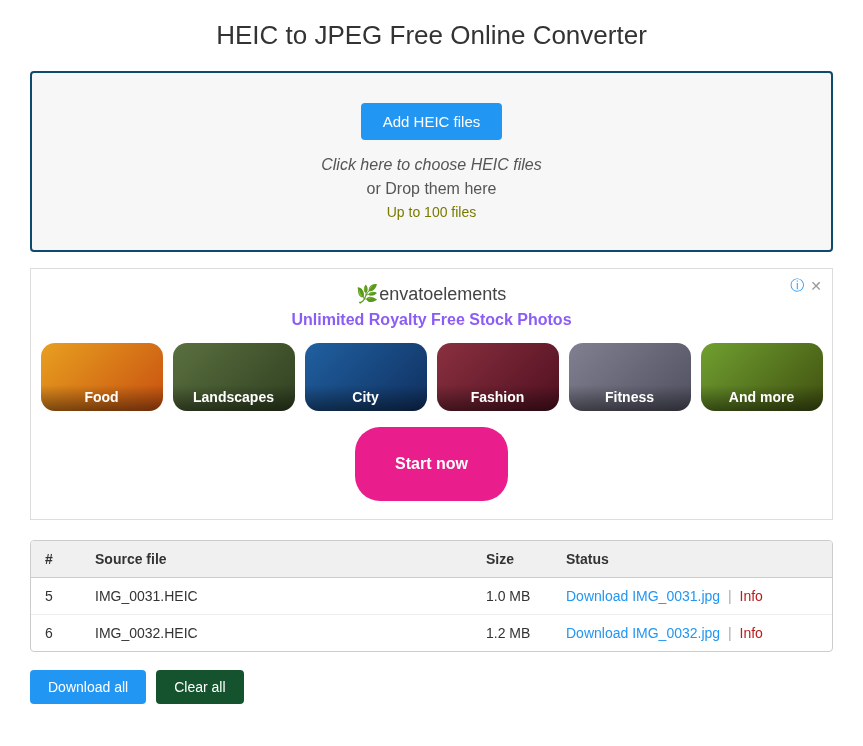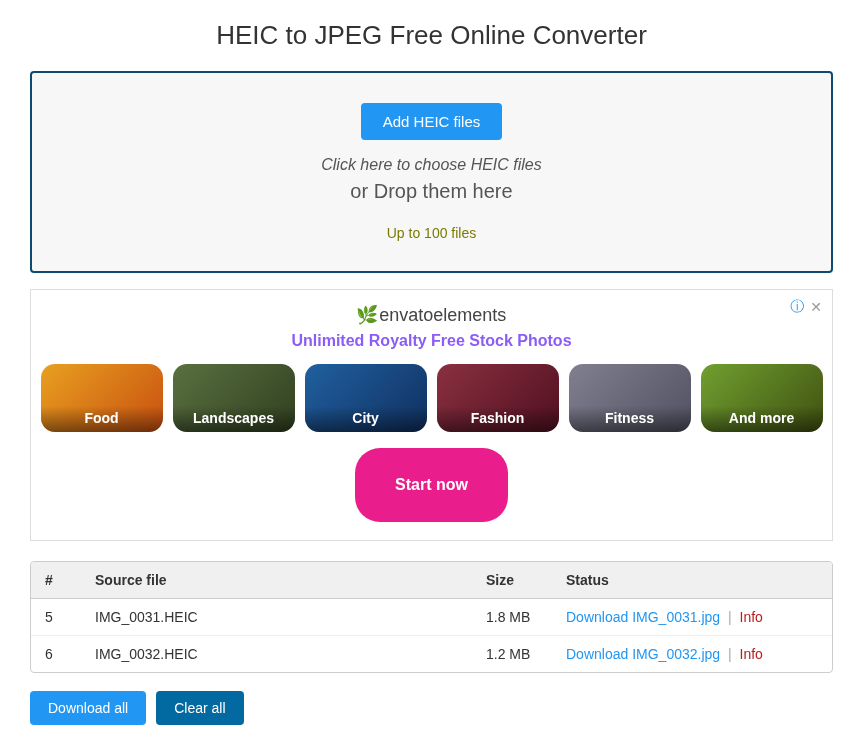--- a/index.html
+++ b/index.html
@@ -44,23 +44,23 @@
     }
 
     .upload-instruction {
       font-style: italic;
       font-size: 16px;
       color: #555;
       margin-bottom: 6px;
     }
 
     .upload-or {
-      font-size: 20px;
+      font-size: 16px;
       color: #555;
-      margin-bottom: 22px;
+      margin-bottom: 6px;
       text-align: center;
     }
 
     .upload-limit {
       font-size: 14px;
       color: #7a7a00;
       margin-top: 6px;
     }
 
     
@@ -243,21 +243,21 @@
       background: #2196f3;
       color: #fff;
       border: none;
       padding: 9px 18px;
       font-size: 14px;
       border-radius: 4px;
       cursor: pointer;
     }
 
     .btn-clear-all {
-      background: #0369a1;
+      background: #14532d;
       color: #fff;
       border: none;
       padding: 9px 18px;
       font-size: 14px;
       border-radius: 4px;
       cursor: pointer;
     }
   </style>
 </head>
 <body>
@@ -321,21 +321,21 @@
           <th class="col-num">#</th>
           <th class="col-source">Source file</th>
           <th class="col-size">Size</th>
           <th class="col-status">Status</th>
         </tr>
       </thead>
       <tbody>
         <tr>
           <td>5</td>
           <td>IMG_0031.HEIC</td>
-          <td>1.8 MB</td>
+          <td>1.0 MB</td>
           <td>
             <a class="status-link" href="#">Download IMG_0031.jpg</a>
             <span class="status-separator">|</span>
             <a class="status-info-link" href="#">Info</a>
           </td>
         </tr>
         <tr>
           <td>6</td>
           <td>IMG_0032.HEIC</td>
           <td>1.2 MB</td>

